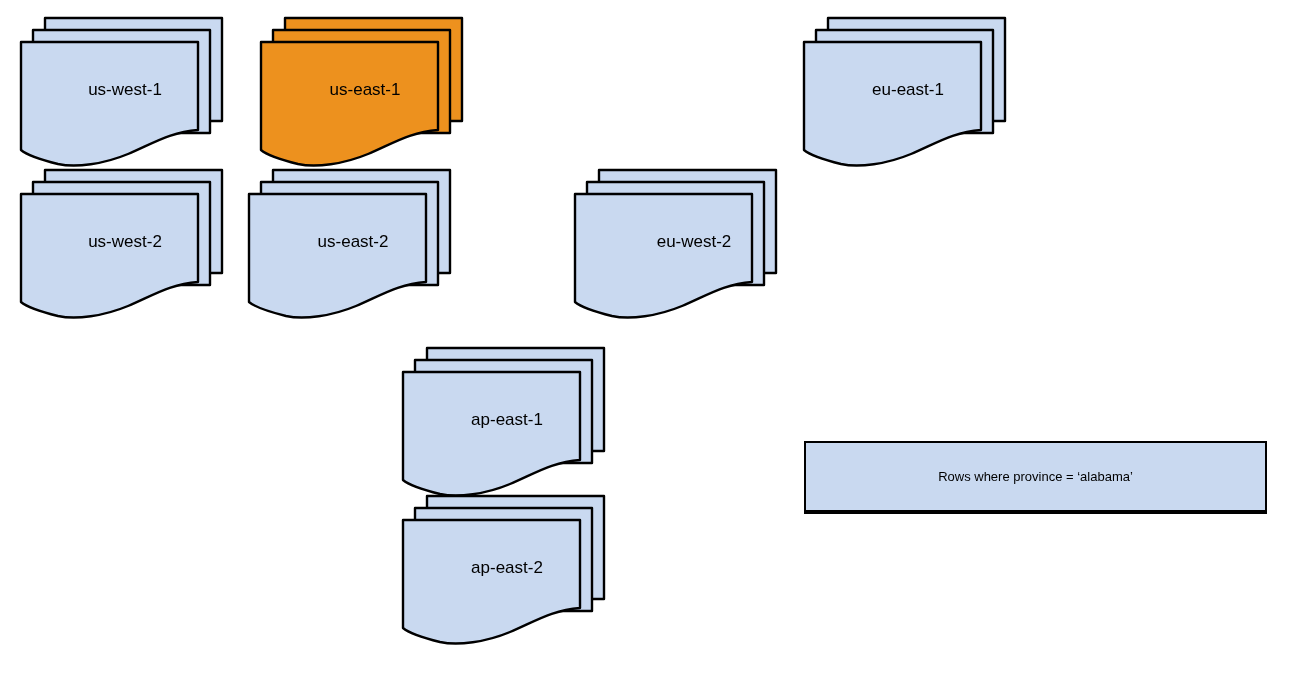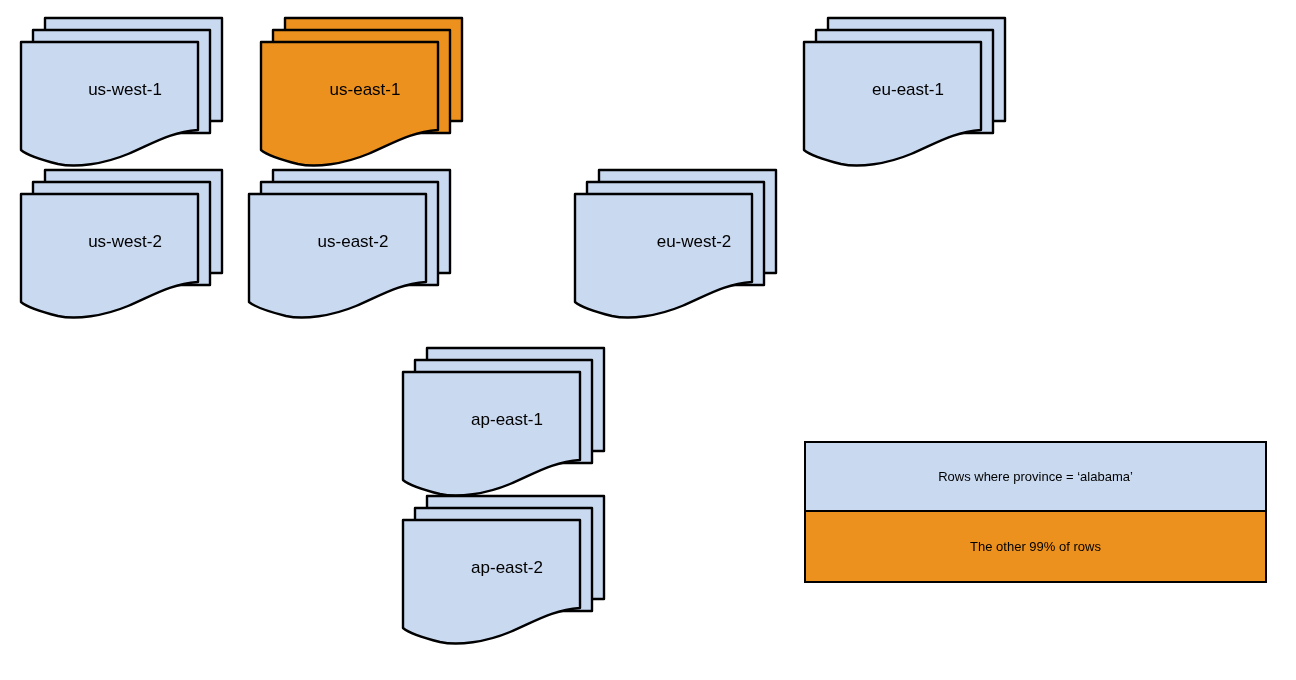--- a/index.html
+++ b/index.html
@@ -179,17 +179,14 @@
                C84,146 56,150 38,146
                C22,142 8,138 1,132
                Z" stroke="#000" stroke-width="2.4" stroke-linejoin="round" fill="#C9D9F0"></path>
     </svg>
     <div class="stack-label" style="top: 62px; left: 1px;">ap-east-2</div>
   </div>
     <div class="legend">
     <div class="legend-row first" style="background: rgb(201, 217, 240);">
         <span>Rows where province = ‘alabama’</span>
       </div>
-    <div class="legend-row" style="background: rgb(237, 145, 30);">
-        <span>The other 99% of rows</span>
-      </div>
   </div>
   </div>
 
 </body></html>

